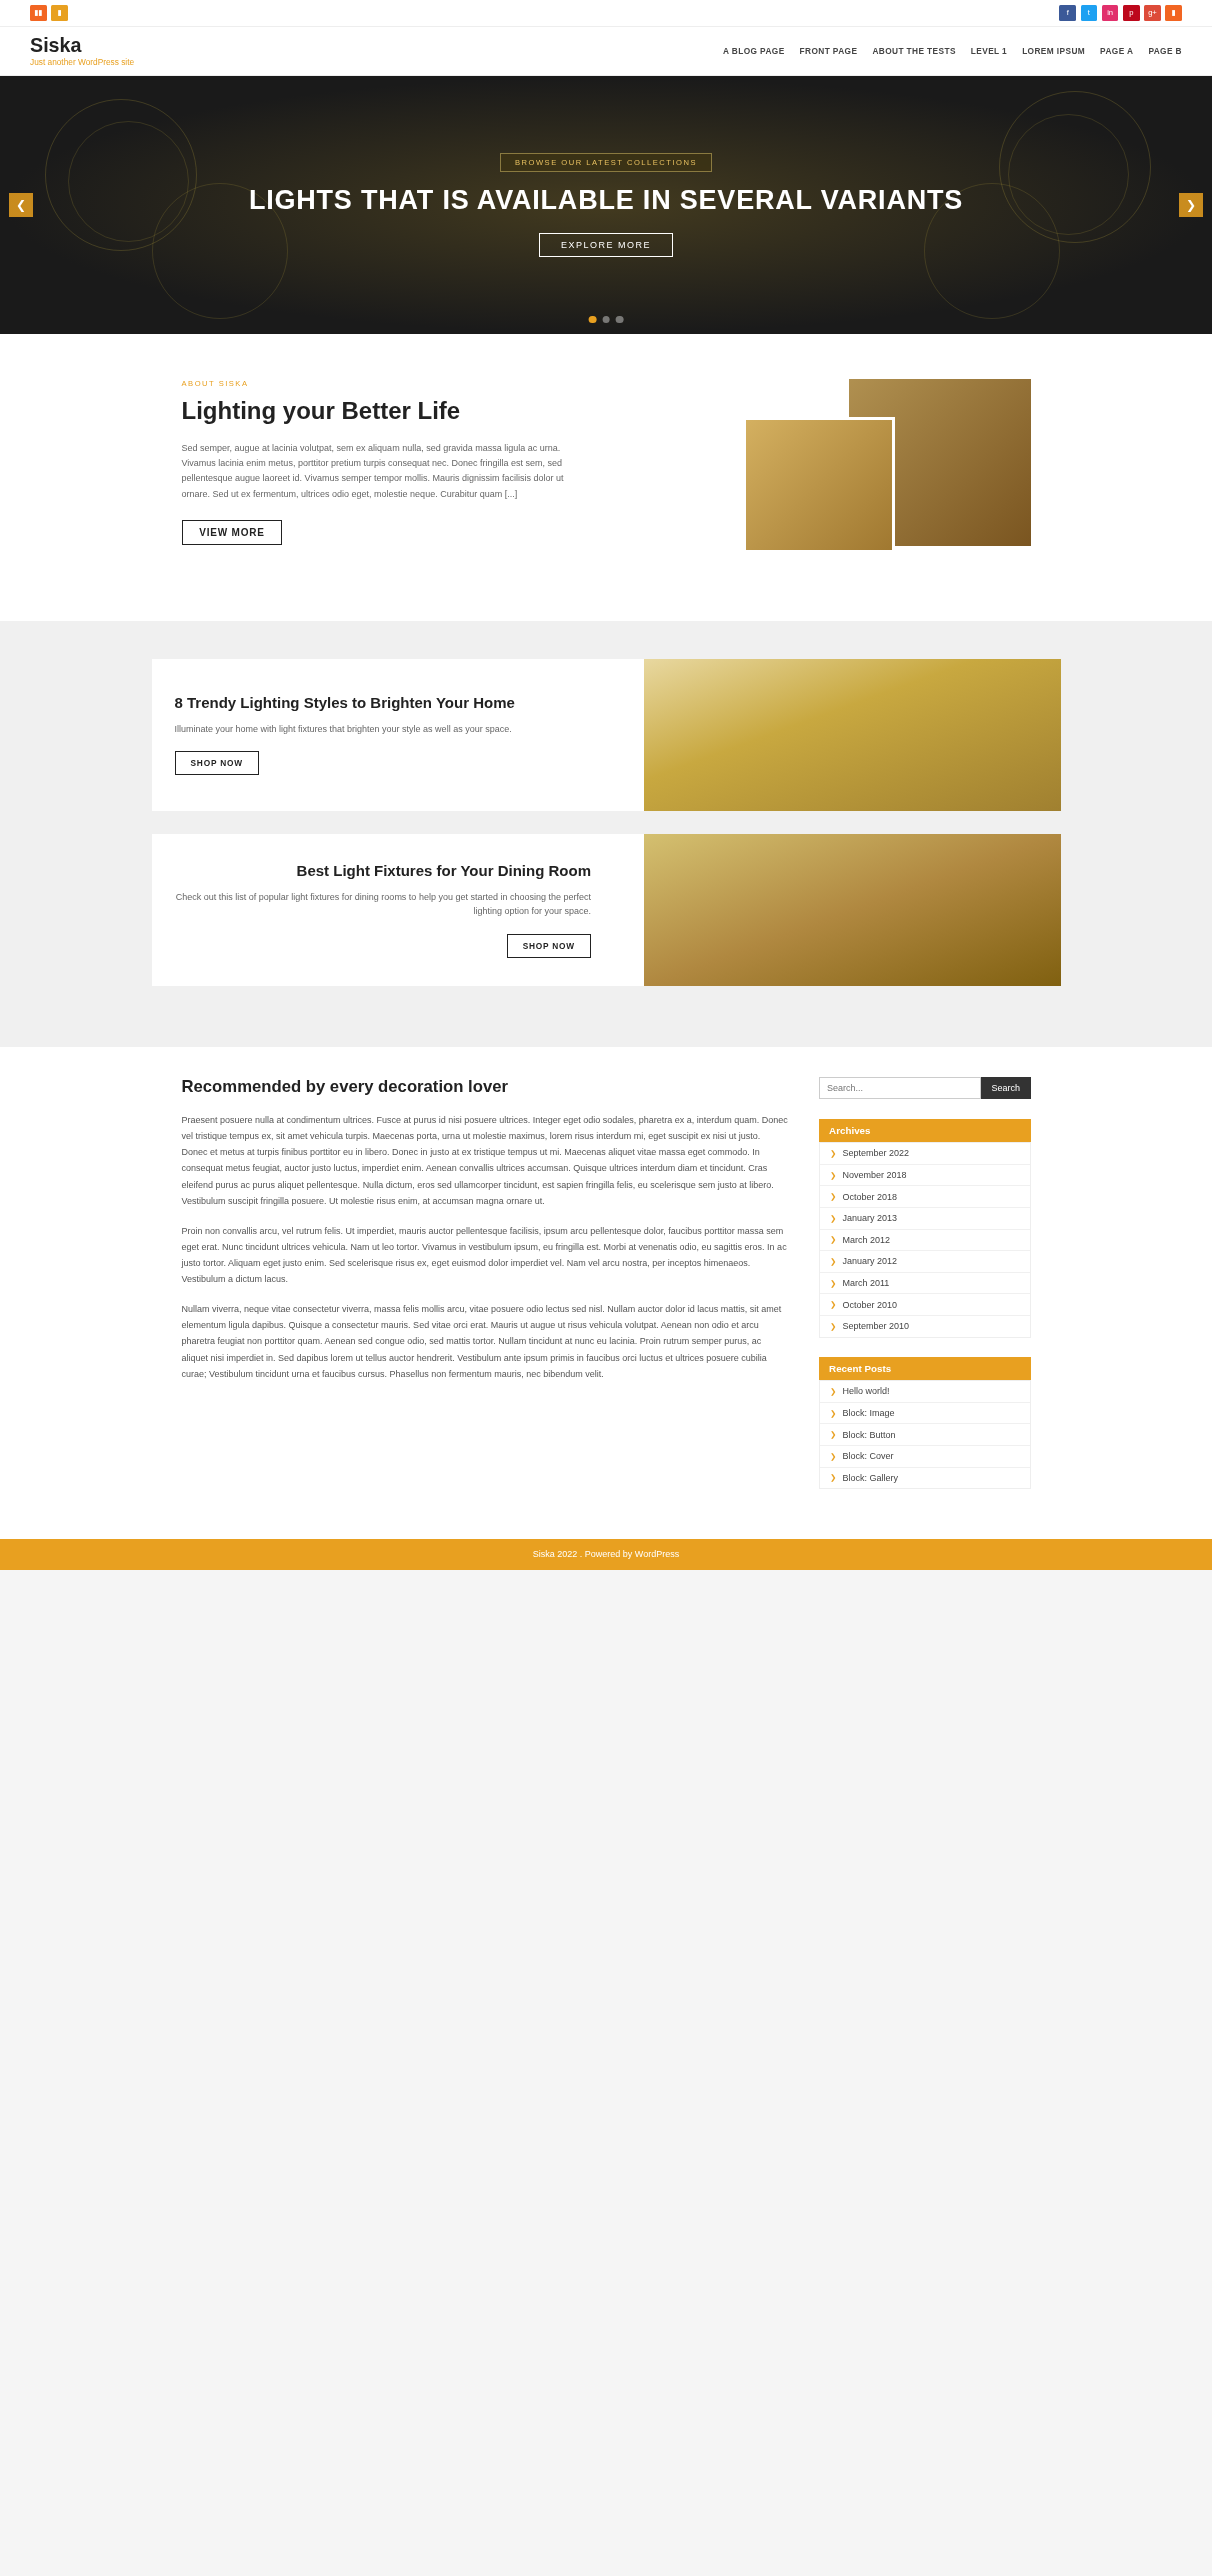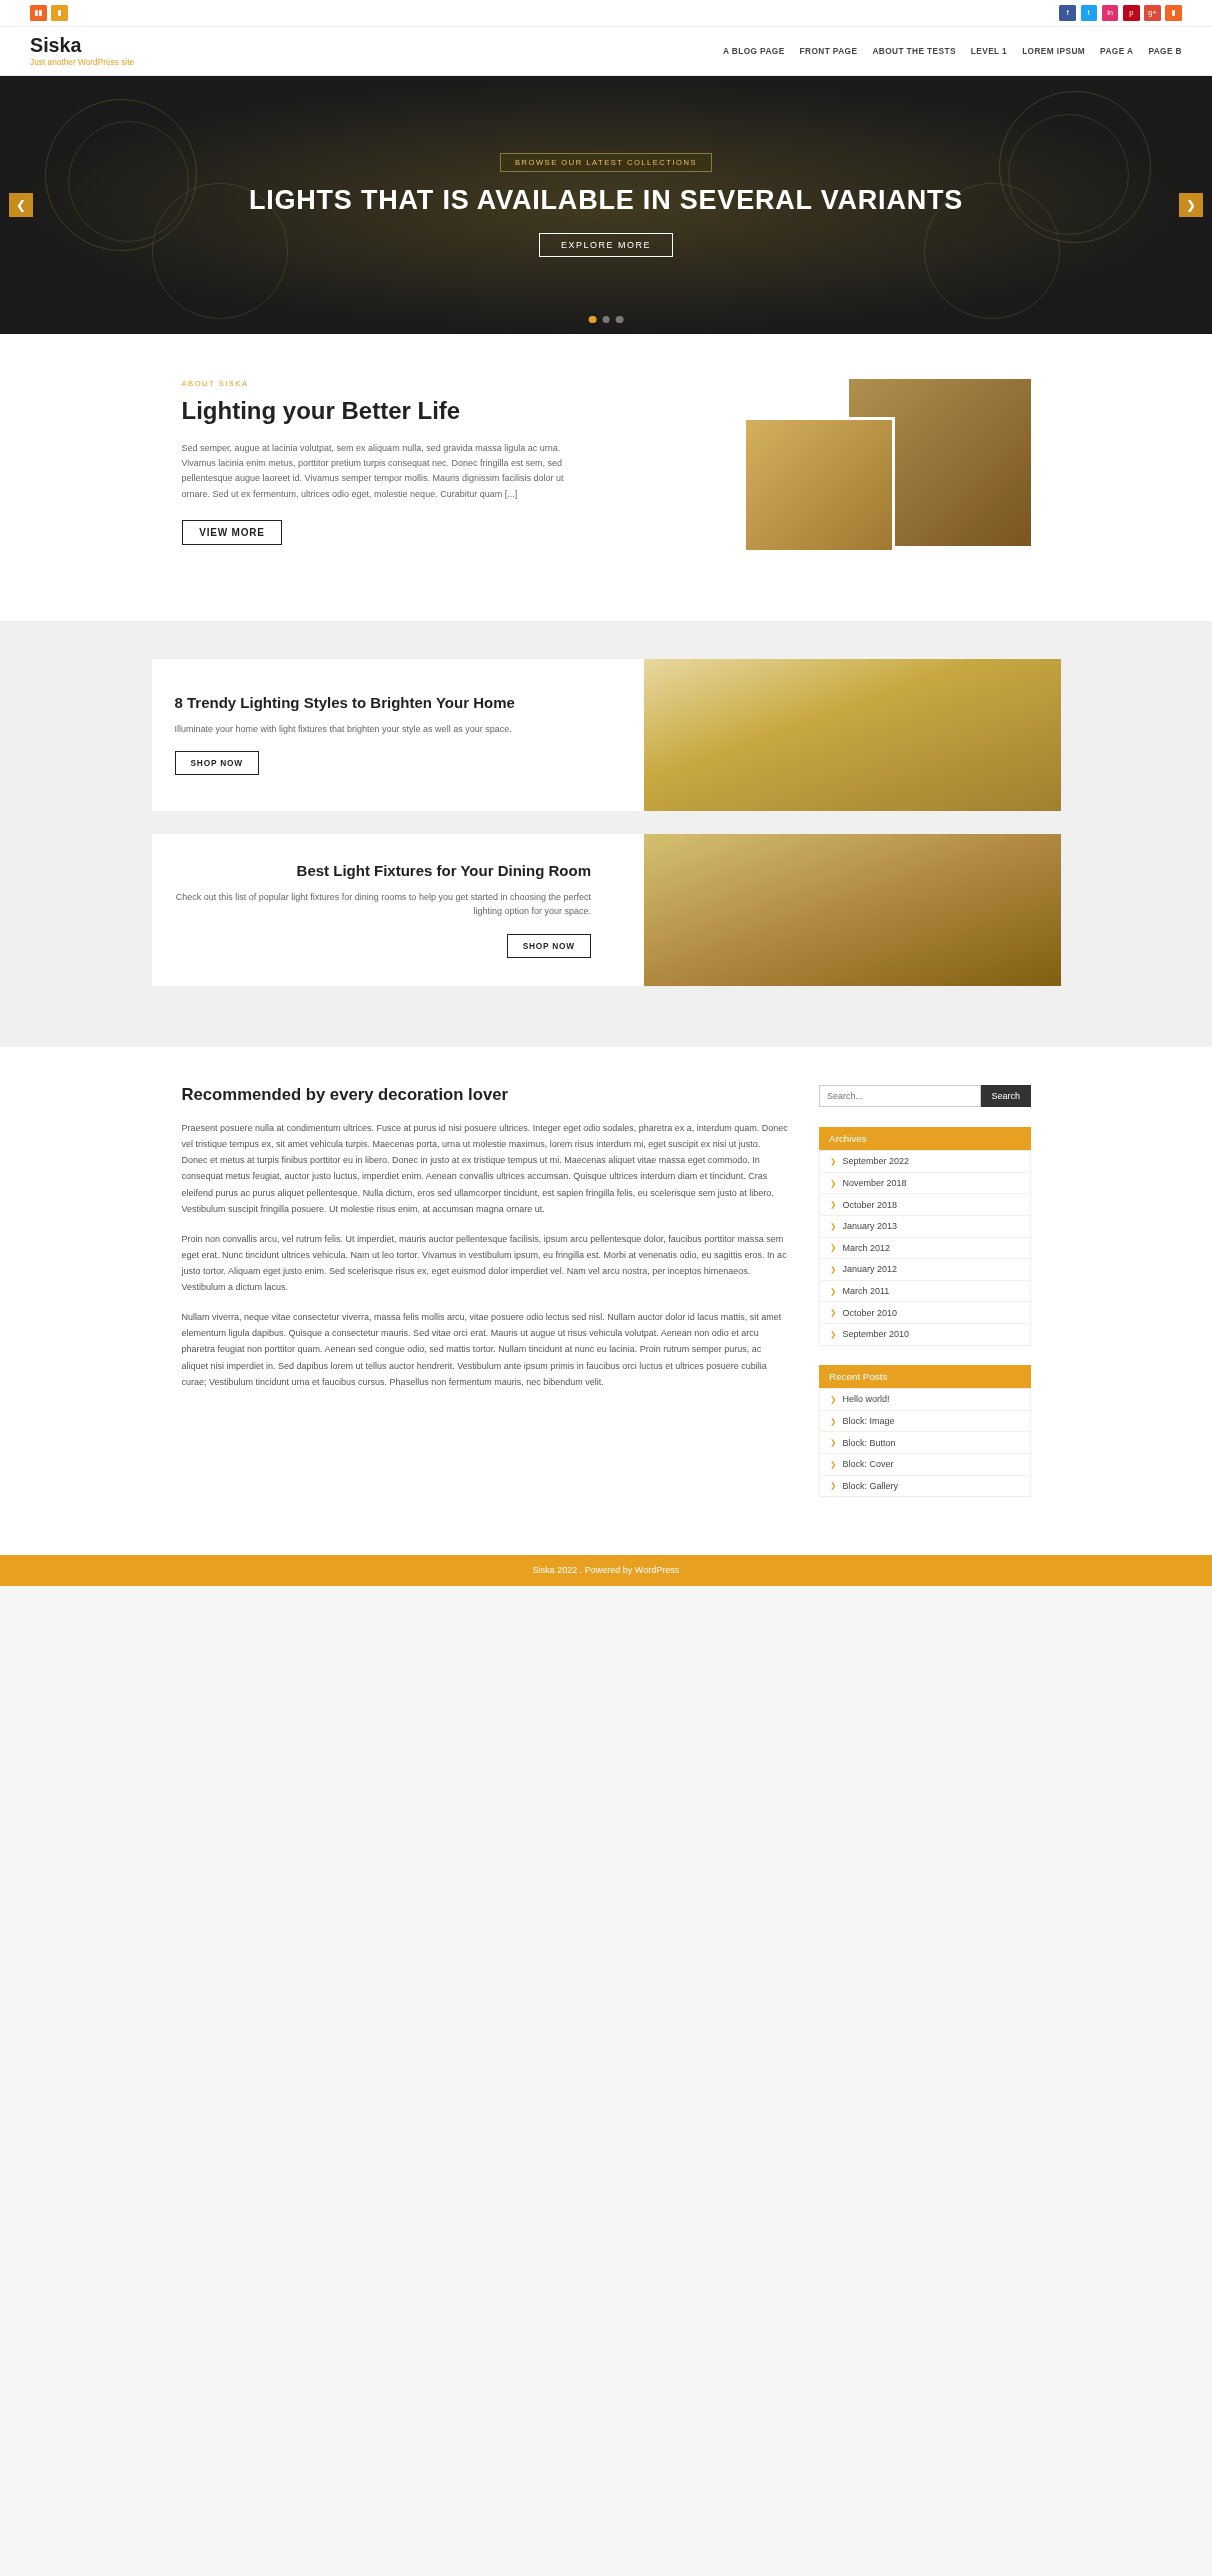--- a/index.html
+++ b/index.html
@@ -158,21 +158,21 @@
     .product-img-box.bedroom {
       background: linear-gradient(135deg, #d4c090 30%, #b09050 100%);
     }
     .product-img-box.dining {
       background: linear-gradient(135deg, #e8c870 20%, #c09040 100%);
     }
 
     
     .main-content-area {
       max-width: 909px; margin: 0 auto;
-      display: flex; gap: 30px; padding: 38px 30px;
+      display: flex; gap: 30px; padding: 30px 30px;
       background: #fff;
     }
     .main-article { flex: 2; }
     .sidebar { flex: 1; max-width: 212px; }
 
     .article-title { font-size: 16.7px; font-weight: bold; color: #222; margin-bottom: 15px; }
     .article-body { font-size: 9px; color: #555; line-height: 1.8; margin-bottom: 13.6px; }
 
     
     .search-box { display: flex; margin-bottom: 19.7px; }
@@ -180,21 +180,21 @@
       flex: 1; border: 0.8px solid #ccc; padding: 5.3px 7.6px; font-size: 9px;
       outline: none;
     }
     .search-btn {
       background: #333; color: #fff; border: none;
       padding: 5.3px 10.6px; font-size: 9px; cursor: pointer;
     }
 
     .sidebar-widget { margin-bottom: 19.7px; }
     .widget-title {
-      background: #e8a020; color: #fff; font-size: 9.8px; font-weight: normal;
+      background: #e8a020; color: #fff; font-size: 9.8px; font-weight: bold;
       padding: 6px 10.6px; margin-bottom: 0;
     }
     .widget-list { background: #fff; border: 0.8px solid #eee; }
     .widget-list-item {
       display: flex; align-items: center; gap: 6px;
       padding: 5.3px 10.6px; border-bottom: 0.8px solid #f0f0f0;
       font-size: 9px; color: #e8a020; cursor: pointer;
     }
     .widget-list-item:last-child { border-bottom: none; }
     .widget-list-item .arrow { color: #e8a020; font-size: 7.6px; }

